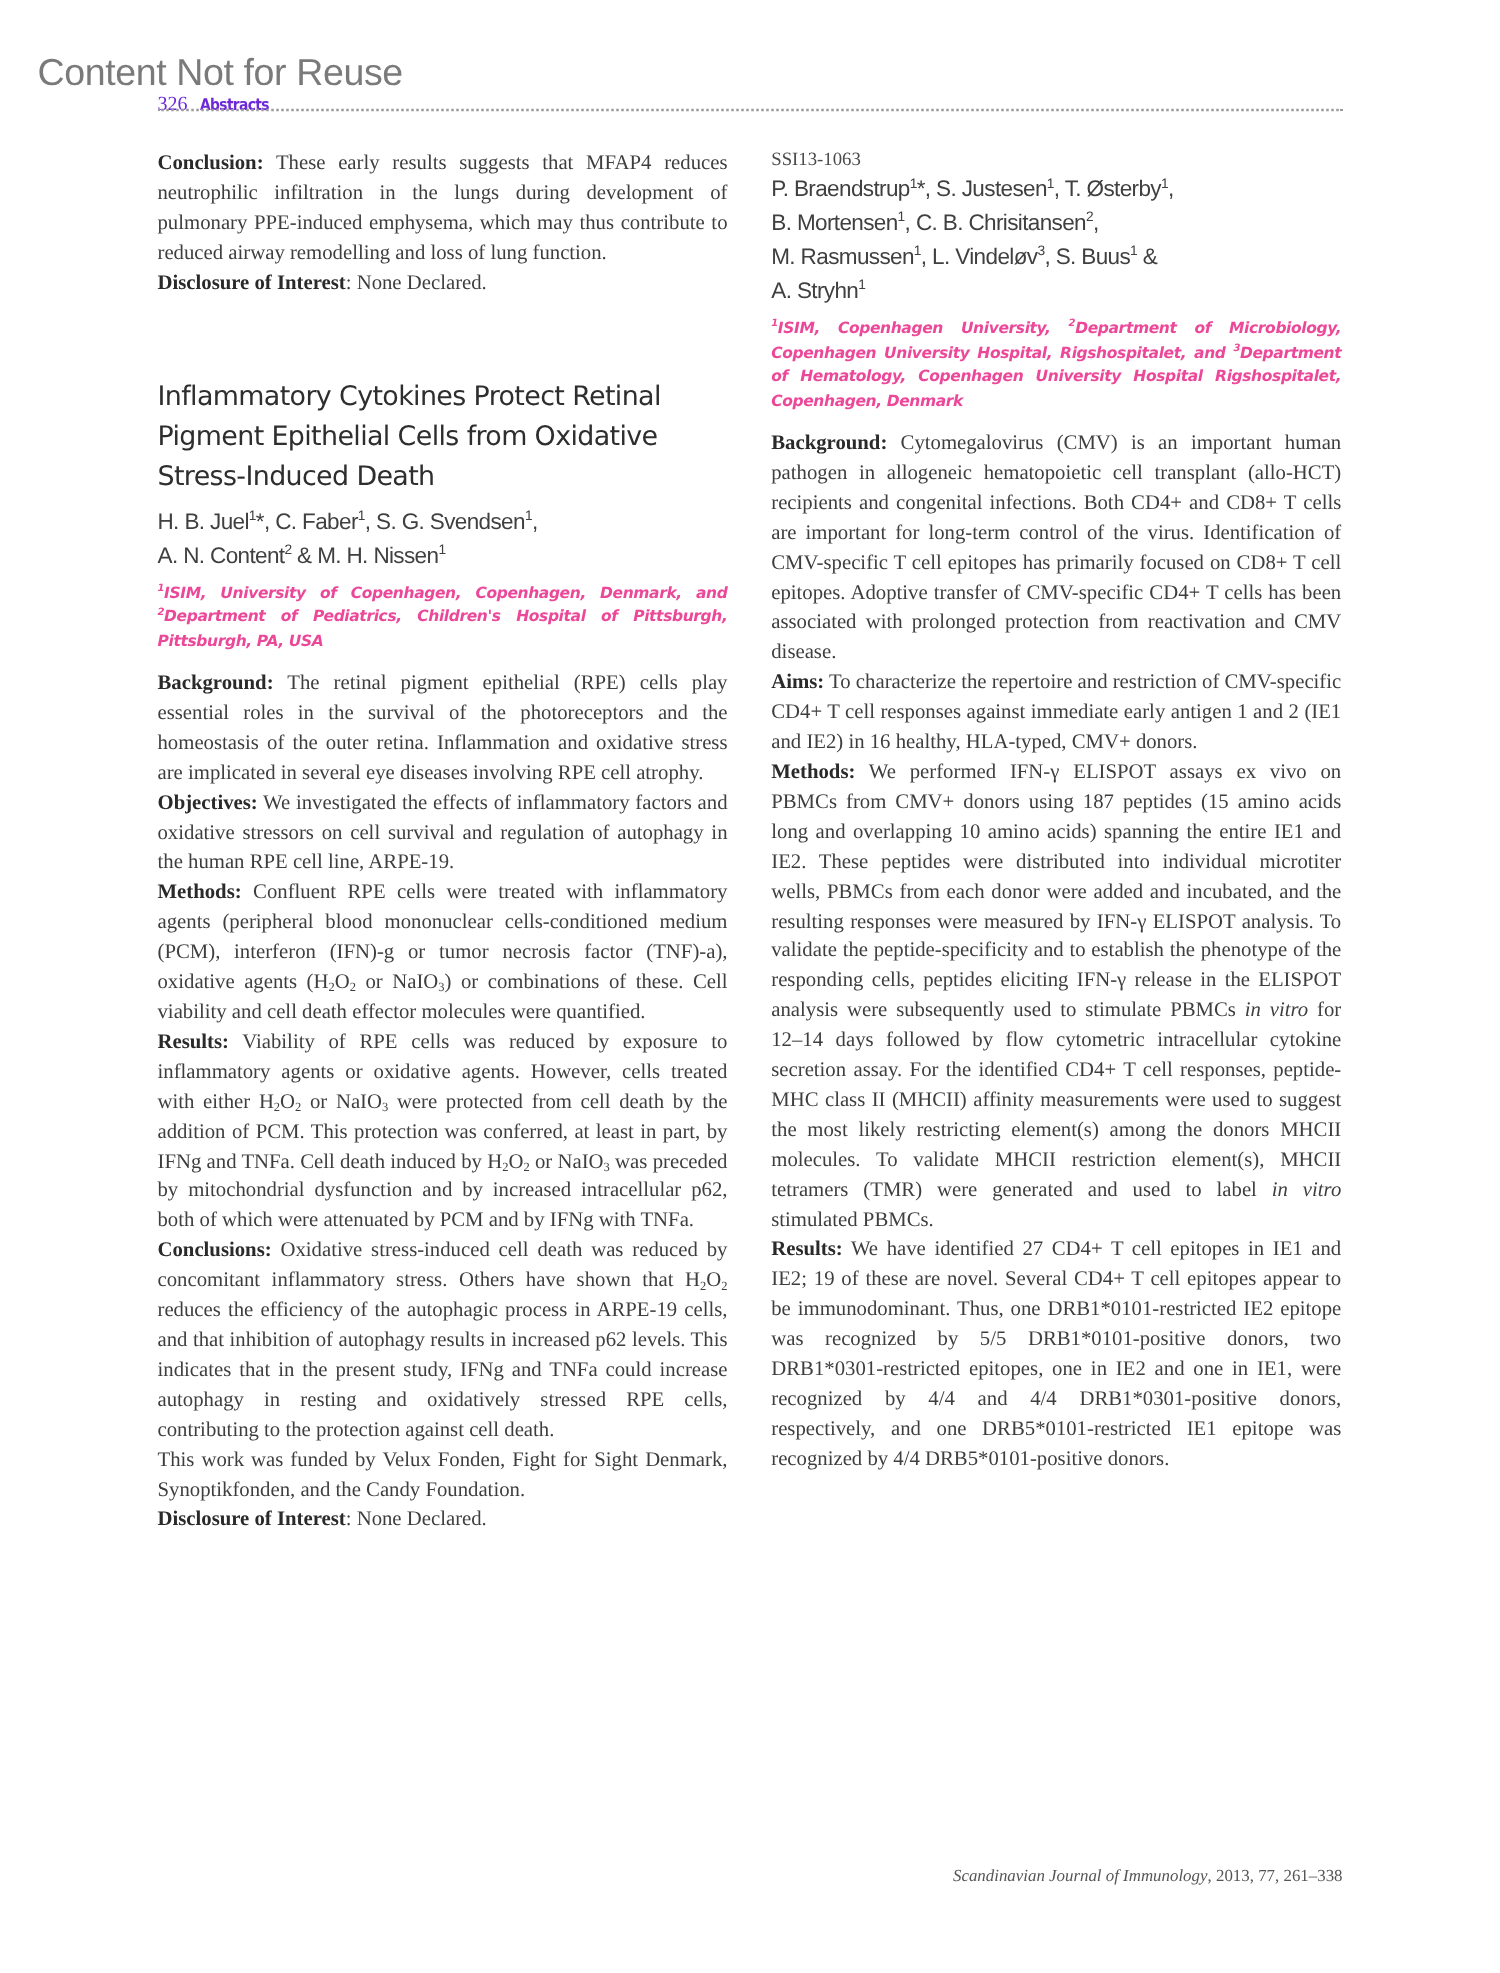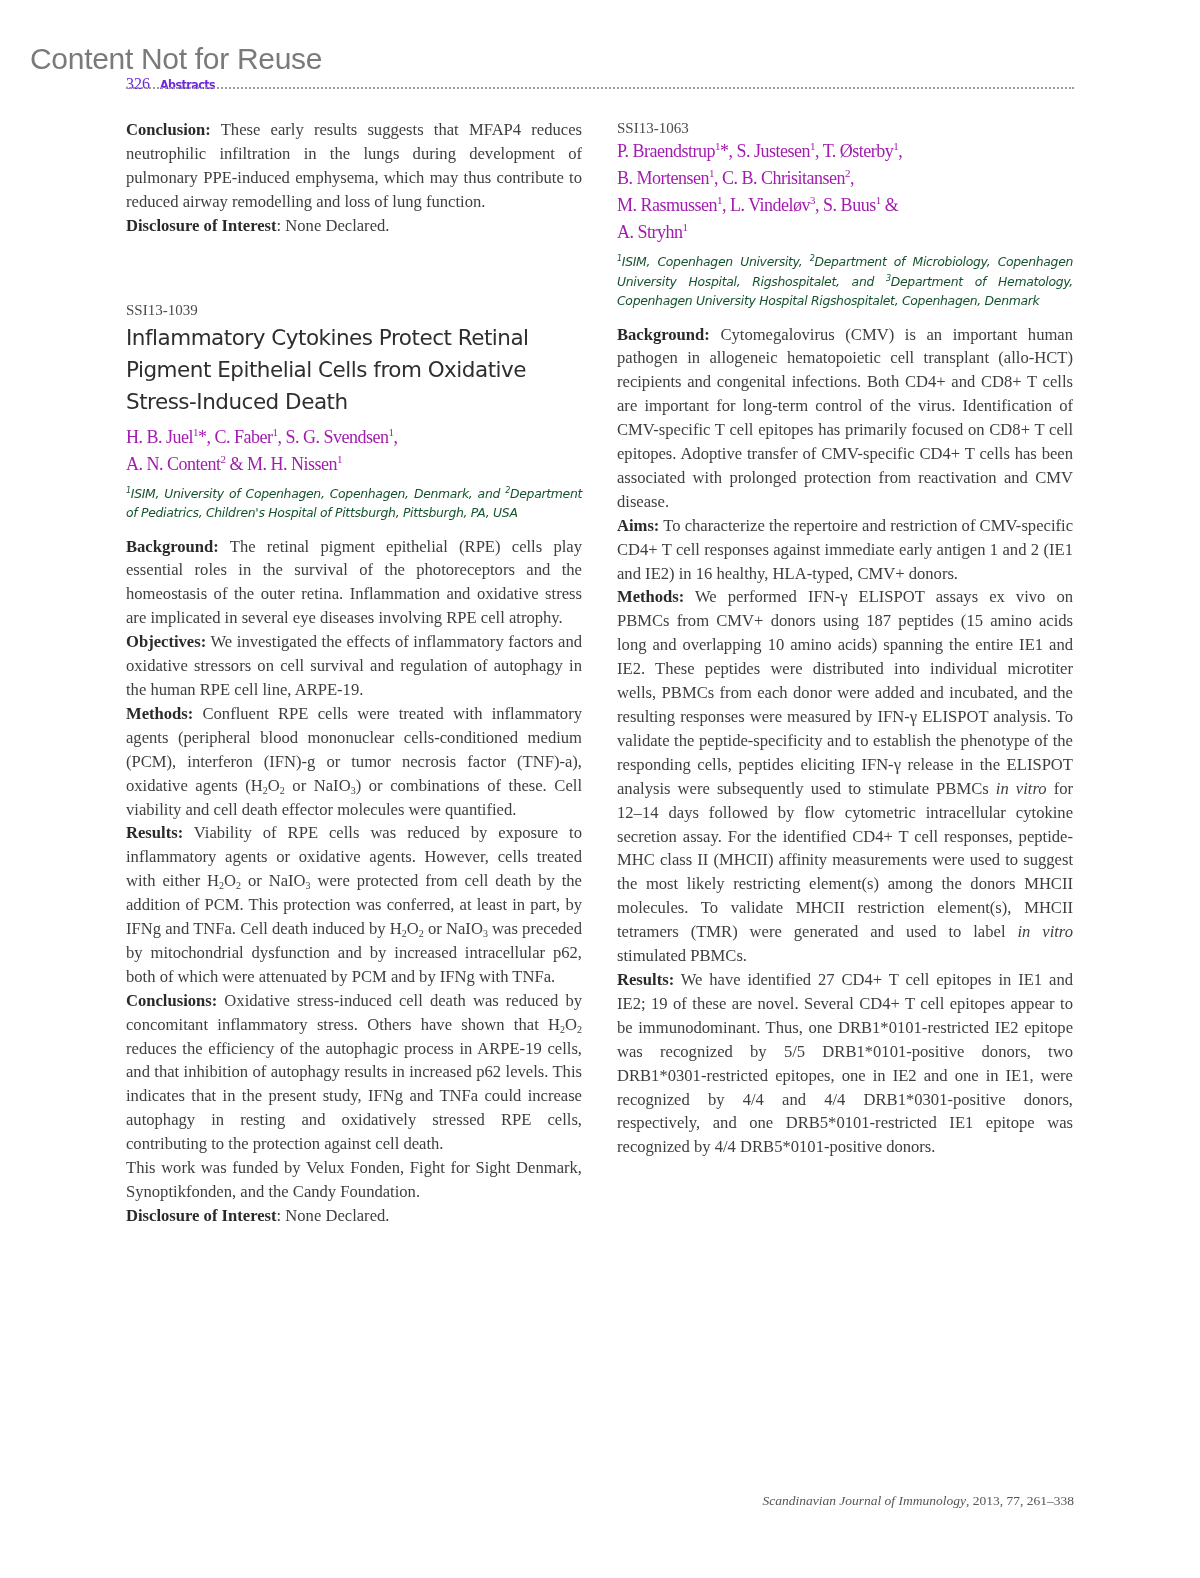--- a/index.html
+++ b/index.html
@@ -14,23 +14,23 @@
   .col.left { left: 126px; }
   .col.right { left: 617px; }
 
   .body-text { font-family: "Liberation Serif", serif; font-size: 16.6px; line-height: 23.9px; text-align: justify; color: #3e3e3e; margin: 0; }
   .body-text b { color: #2a2a2a; }
   .body-text sub { font-size: 10px; line-height: 0; vertical-align: -3px; }
   .body-text i { font-style: italic; }
 
   .abs-id { font-family: "Liberation Serif", serif; font-size: 15px; color: #4a4a4a; margin: 0; line-height: 20px; }
   .abs-title { font-family: "DejaVu Sans", sans-serif; font-size: 21.5px; line-height: 32px; color: #2e2e2e; margin: 2px 0 6px 0; letter-spacing: -0.5px; font-weight: normal; }
-  .abs-authors { font-family: Liberation Serif, serif; font-size: 18px; line-height: 27px; color: #a21caf; margin: 0 0 6px 0; letter-spacing: -0.5px; }
+  .abs-authors { font-family: Liberation Sans, sans-serif; font-size: 18px; line-height: 27px; color: #404040; margin: 0 0 6px 0; letter-spacing: -0.5px; }
   .abs-authors sup { font-size: 11px; line-height: 0; }
-  .abs-affil { font-family: "DejaVu Sans", sans-serif; font-style: italic; font-size: 12.4px; line-height: 19.5px; color: #14532d; margin: 0 0 12px 0; text-align: justify; letter-spacing: -0.3px; }
+  .abs-affil { font-family: "DejaVu Sans", sans-serif; font-style: italic; font-size: 12.4px; line-height: 19.5px; color: #ec4899; margin: 0 0 12px 0; text-align: justify; letter-spacing: -0.3px; font-weight: bold; }
   .abs-affil sup { font-size: 8px; line-height: 0; }
   .spacer-1 { height: 62px; }
 
   .footer { position: absolute; right: 126px; top: 1493px; font-family: "Liberation Serif", serif; font-size: 13.5px; color: #555; }
   .footer i { font-style: italic; }
 </style>
 </head>
 <body>
 
 <div class="watermark">Content Not for Reuse</div>
@@ -43,21 +43,20 @@
 
 <div class="col left">
   <p class="body-text">
     <b>Conclusion:</b><span> These early results suggests that MFAP4 reduces neutrophilic infiltration in the lungs during development of pulmonary PPE-induced emphysema, which may thus contribute to reduced airway remodelling and loss of lung function.</span><br>
     <b>Disclosure of Interest</b><span>: None Declared.</span>
   </p>
 
   <div class="spacer-1"></div>
 
   <div>
-    <p class="abs-id">SSI13-1039</p>
     <h2 class="abs-title">Inflammatory Cytokines Protect Retinal Pigment Epithelial Cells from Oxidative Stress-Induced Death</h2>
     <p class="abs-authors" id="left-authors"><span><span>H. B. Juel</span><sup>1</sup><span>*, </span></span><span><span>C. Faber</span><sup>1</sup><span>, </span></span><span><span>S. G. Svendsen</span><sup>1</sup><span>, </span></span><br><span><span>A. N. Content</span><sup>2</sup><span> &amp; </span></span><span><span>M. H. Nissen</span><sup>1</sup><span></span></span></p>
     <p class="abs-affil" id="left-affil"><sup>1</sup><span>ISIM, University of Copenhagen, Copenhagen, Denmark, and </span><sup>2</sup><span>Department of Pediatrics, Children's Hospital of Pittsburgh, Pittsburgh, PA, USA</span></p>
 
     <p class="body-text">
       <b>Background:</b><span> The retinal pigment epithelial (RPE) cells play essential roles in the survival of the photoreceptors and the homeostasis of the outer retina. Inflammation and oxidative stress are implicated in several eye diseases involving RPE cell atrophy.</span><br>
       <b>Objectives:</b><span> We investigated the effects of inflammatory factors and oxidative stressors on cell survival and regulation of autophagy in the human RPE cell line, ARPE-19.</span><br>
       <b>Methods:</b><span> Confluent RPE cells were treated with inflammatory agents (peripheral blood mononuclear cells-conditioned medium (PCM), interferon (IFN)-g or tumor necrosis factor (TNF)-a), oxidative agents (H</span><sub>2</sub><span>O</span><sub>2</sub><span> or NaIO</span><sub>3</sub><span>) or combinations of these. Cell viability and cell death effector molecules were quantified.</span><br>
       <b>Results:</b><span> Viability of RPE cells was reduced by exposure to inflammatory agents or oxidative agents. However, cells treated with either H</span><sub>2</sub><span>O</span><sub>2</sub><span> or NaIO</span><sub>3</sub><span> were protected from cell death by the addition of PCM. This protection was conferred, at least in part, by IFNg and TNFa. Cell death induced by H</span><sub>2</sub><span>O</span><sub>2</sub><span> or NaIO</span><sub>3</sub><span> was preceded by mitochondrial dysfunction and by increased intracellular p62, both of which were attenuated by PCM and by IFNg with TNFa.</span><br>
       <b>Conclusions:</b><span> Oxidative stress-induced cell death was reduced by concomitant inflammatory stress. Others have shown that H</span><sub>2</sub><span>O</span><sub>2</sub><span> reduces the efficiency of the autophagic process in ARPE-19 cells, and that inhibition of autophagy results in increased p62 levels. This indicates that in the present study, IFNg and TNFa could increase autophagy in resting and oxidatively stressed RPE cells, contributing to the protection against cell death.</span><br>

